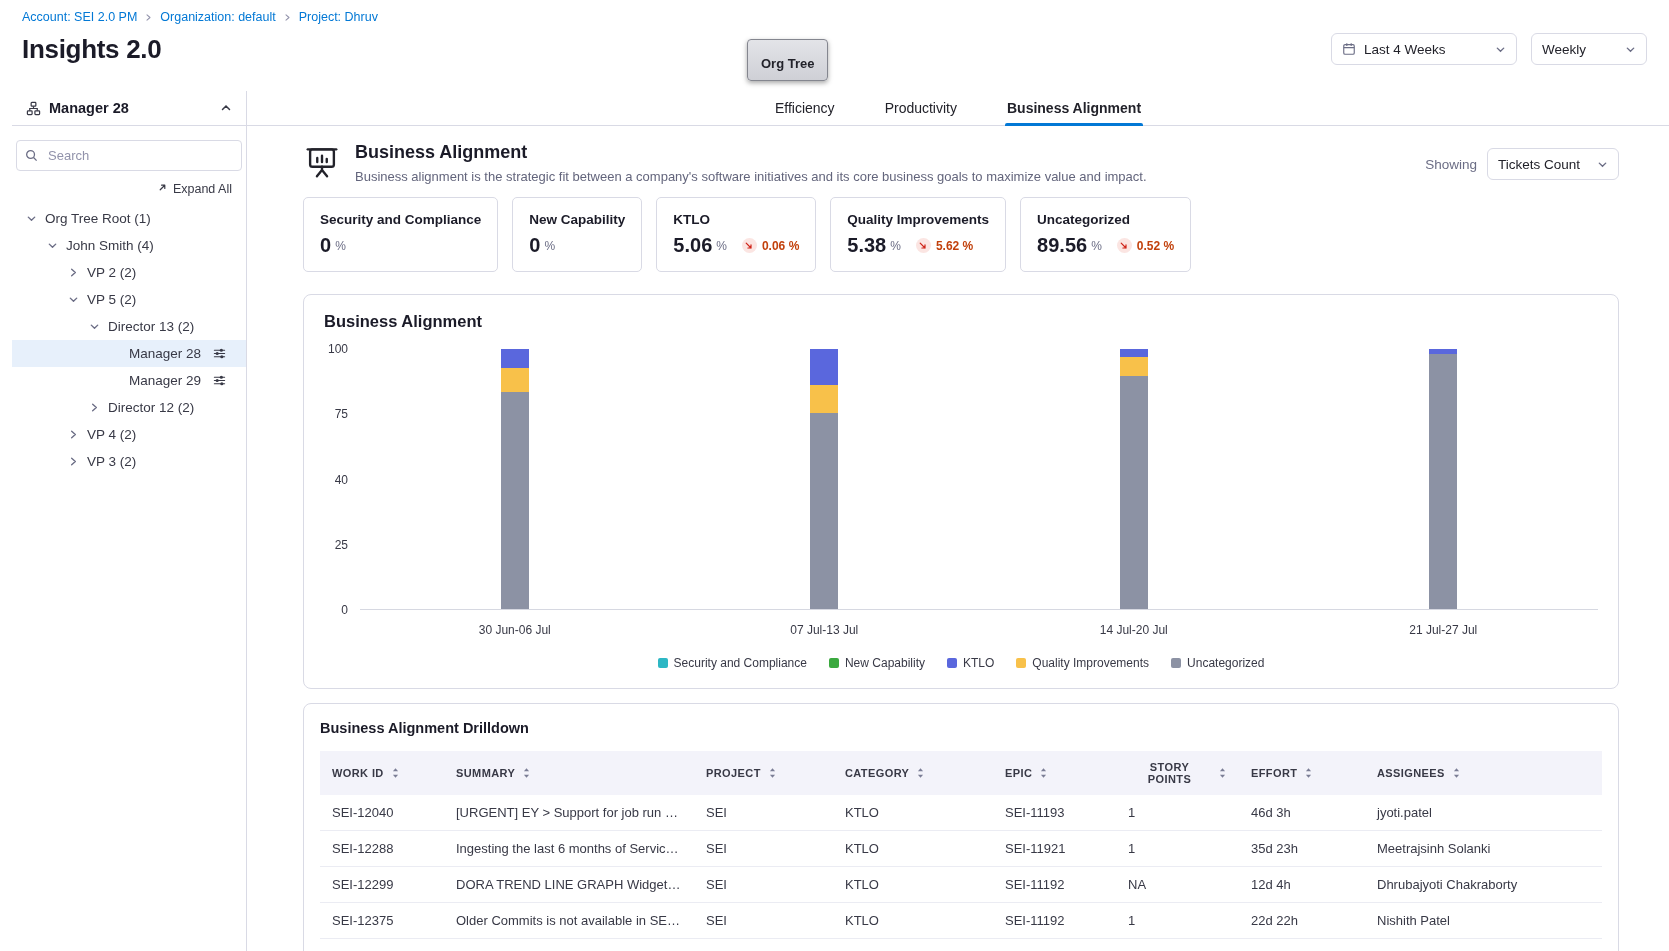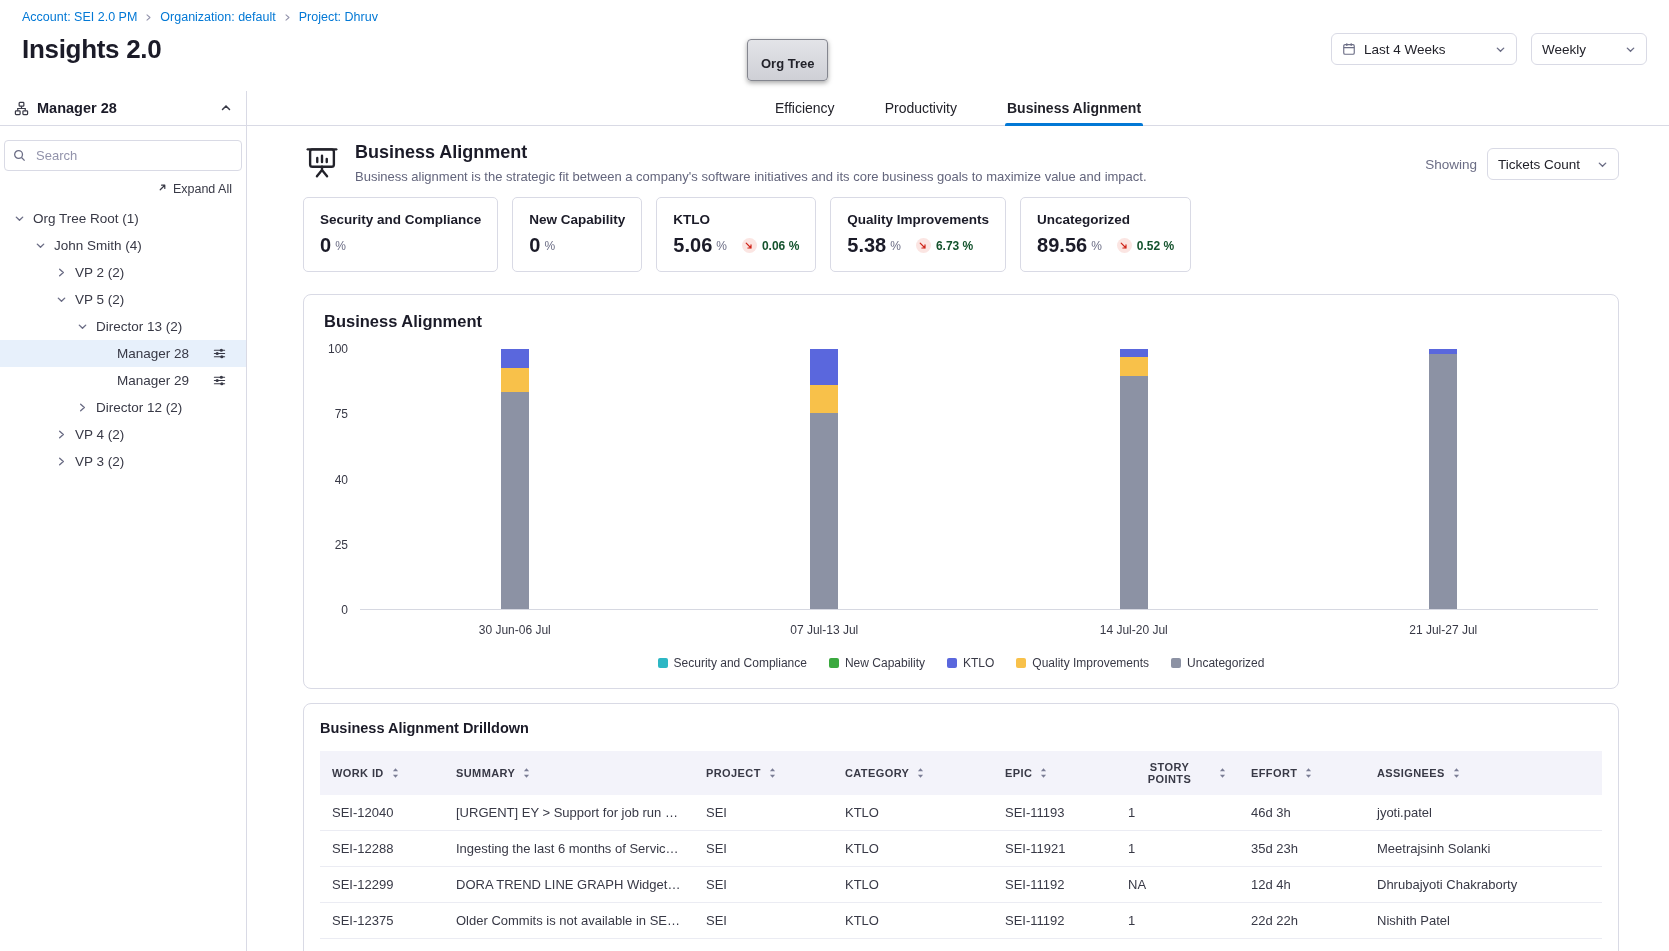--- a/index.html
+++ b/index.html
@@ -24,21 +24,21 @@
     font-weight:500; color:#22222a; cursor:pointer; white-space:nowrap; }
   .select .chev { color:#6b6d85; margin-left:auto; display:flex; }
   .select.date { min-width:186px; }
   .select.interval { min-width:116px; }
   .cal-icon { color:#6b6d85; display:flex; }
 
   
   .body { flex:1; display:flex; min-height:0; }
 
   
-  .sidebar { width:247px; flex:none; border-right:1px solid #d9dae5; display:flex; flex-direction:column; }
+  .sidebar { width:247px; flex:none; border-right:1px solid #d9dae5; display:flex; flex-direction:column;padding-left:12px; }
   .sidebar-header { height:35px; flex:none; border-bottom:1px solid #d9dae5; display:flex;
     align-items:center; gap:8px; padding:0 14px; font-size:14.5px; font-weight:700; color:#1b1b28; }
   .sidebar-header .org-icon { color:#383946; display:flex; }
   .collapse-btn { margin-left:auto; color:#383946; display:flex; cursor:pointer; background:none; border:none; }
   .search-box { margin:14px 4px 0; position:relative; }
   .search-box input { width:100%; height:31px; border:1px solid #d9dae5; border-radius:4px;
     padding:0 10px 0 31px; font-size:13px; font-family:inherit; color:#383946; outline:none; }
   .search-box input::placeholder { color:#9293ab; }
   .search-icon { position:absolute; left:9px; top:9px; color:#6b6d85; display:flex; }
   .expand-all { display:flex; justify-content:flex-end; align-items:center; gap:5px;
@@ -71,21 +71,21 @@
 
   .stat-cards { display:flex; gap:14px; margin-top:13px; }
   .stat-card { border:1px solid #d9dae5; border-radius:5px; background:#fff; padding:14px 16px; }
   .stat-label { font-size:13.5px; font-weight:700; color:#1b1b28; white-space:nowrap; }
   .stat-value-row { display:flex; align-items:center; margin-top:7px; }
   .stat-value { font-size:20px; font-weight:700; color:#1b1b28; }
   .stat-unit { font-size:12px; color:#6b6d85; margin-left:4px; }
   .delta { display:flex; align-items:center; gap:5px; margin-left:15px; }
   .delta-icon { width:15px; height:15px; border-radius:50%; background:#fbe5e2; color:#cf2318;
     display:flex; align-items:center; justify-content:center; }
-  .delta-text { font-size:12px; font-weight:700; color:#14532d; white-space:nowrap; }
+  .delta-text { font-size:12px; font-weight:700; color:#c2410c; white-space:nowrap; }
 
   .card { border:1px solid #d9dae5; border-radius:8px; background:#fff; }
   .chart-card { margin-top:22px; padding:17px 20px 18px; }
   .chart-title { font-size:16.5px; font-weight:700; color:#1b1b28; }
   .chart-wrap { display:flex; margin-top:18px; }
   .y-axis { width:36px; flex:none; position:relative; height:261px; }
   .y-tick { position:absolute; right:12px; font-size:12px; color:#383946; transform:translateY(-50%); }
   .plot { flex:1; height:261px; display:flex; border-bottom:1px solid #d6d8e1; }
   .slot { flex:1; display:flex; justify-content:center; align-items:flex-end; }
   .bar { width:28px; height:100%; display:flex; flex-direction:column-reverse; }
@@ -362,21 +362,21 @@
               <div class="stat-label">Quality Improvements</div>
               <div class="stat-value-row">
                 <span class="stat-value">5.38</span>
                 <span class="stat-unit">%</span>
                 <span class="delta">
                   <span class="delta-icon">
                     <svg viewBox="0 0 8 8" width="8" height="8" fill="none" stroke="currentColor" stroke-width="1.2" stroke-linecap="round" stroke-linejoin="round">
                       <path d="M1.2 1.2L6 6M6 6V2.9M6 6H2.9"></path>
                     </svg>
                   </span>
-                  <span class="delta-text">6.73 %</span>
+                  <span class="delta-text">5.62 %</span>
                 </span>
               </div>
             </div>
             <div class="stat-card">
               <div class="stat-label">Uncategorized</div>
               <div class="stat-value-row">
                 <span class="stat-value">89.56</span>
                 <span class="stat-unit">%</span>
                 <span class="delta">
                   <span class="delta-icon">

